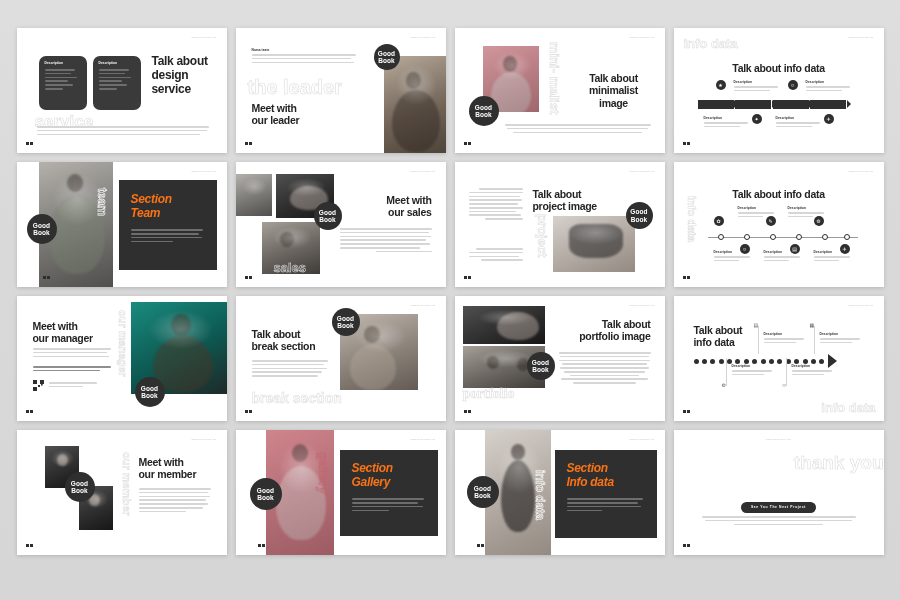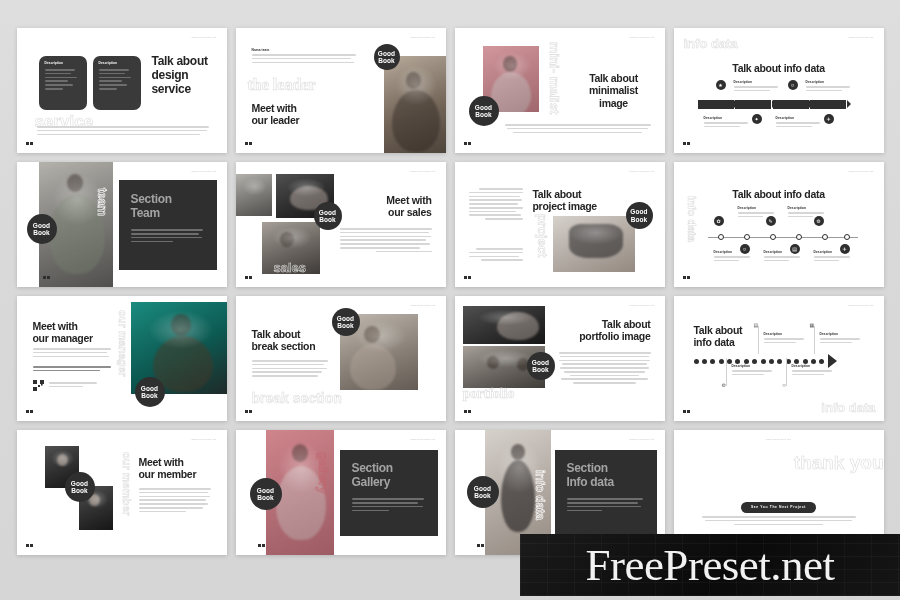--- a/index.html
+++ b/index.html
@@ -43,21 +43,21 @@
   }
   .pagedots i { width: 3px; height: 3px; background: #2e2e2e; display: block; }
 
   
   .h1 {
     font-weight: 700; color: #242424; line-height: 1.18;
     letter-spacing: -0.3px;
   }
   .h1.sz-lg { font-size: 12px; }
   .h1.sz-md { font-size: 10.5px; }
-  .h1.white { color: #a3a3a3; }
+  .h1.white { color: #f97316; font-style: italic; }
   .h1.huge { font-size: 16px; }
 
   
   .ghost {
     font-weight: 700; color: transparent;
     -webkit-text-stroke: 0.6px #dcdcdc;
     white-space: nowrap; pointer-events: none;
   }
   .ghost.vert {
     writing-mode: vertical-rl; text-orientation: mixed;
@@ -220,21 +220,21 @@
     </div>
 
     <div class="slide">
       <div class="tinyurl">www.freepreset.net</div>
       <div class="label" style="position:absolute;left:16px;top:20px;">Nama team</div>
       <div class="para" style="position:absolute;left:16px;top:26px;width:104px;">
         <i style="width:100%"></i>
           <i style="width:96%"></i>
           <i style="width:99%"></i>
       </div>
-      <div class="ghost" style="position:absolute;left:12px;top:48px;font-size:16px;font-family:Liberation Serif, serif;">the leader</div>
+      <div class="ghost" style="position:absolute;left:12px;top:48px;font-size:20px;">the leader</div>
       <div class="h1 sz-md" style="position:absolute;left:16px;top:74px;white-space:pre-line;">Meet with
 our leader</div>
       <div class="photo ph-beige" style="position:absolute;right:0;top:28px;width:62px;height:97px;">
         <div class="head" style="left:22px;top:16px;width:15px;height:17px;"></div>
         <div class="figure" style="left:8px;top:34px;width:48px;height:62px;"></div>
       </div>
       <div class="badge" style="right:46px;top:16px;width:26px;height:26px;">Good<br>Book</div>
       <div class="pagedots">
           <i></i>
           <i></i>
@@ -663,16 +663,13 @@
           <i style="width:58%"></i>
       </div>
       <div class="pagedots">
           <i></i>
           <i></i>
         </div>
     </div>
 
   </div>
 
-  <div class="watermark">
-    <span>FreePreset.net</span>
-  </div>
 </div>
 
 </body></html>

